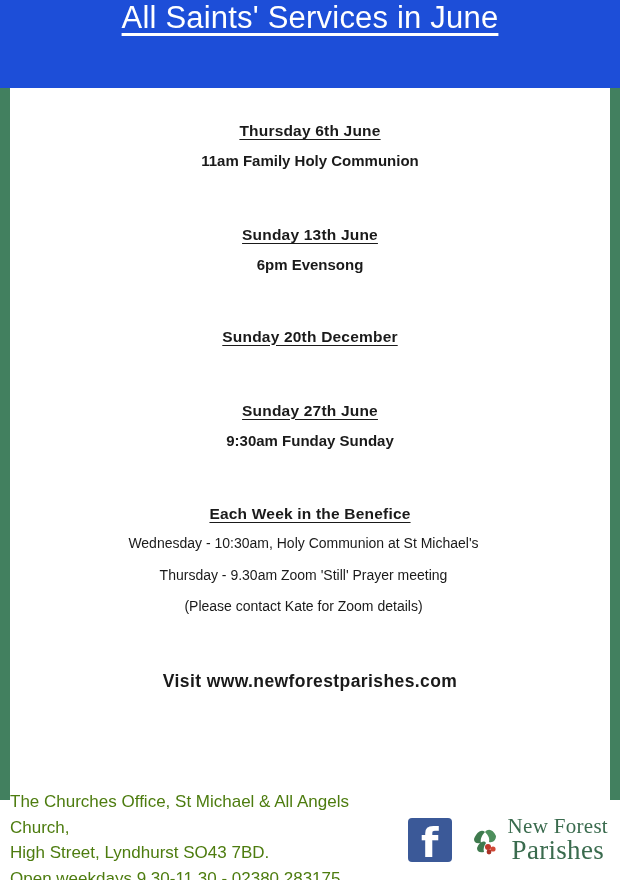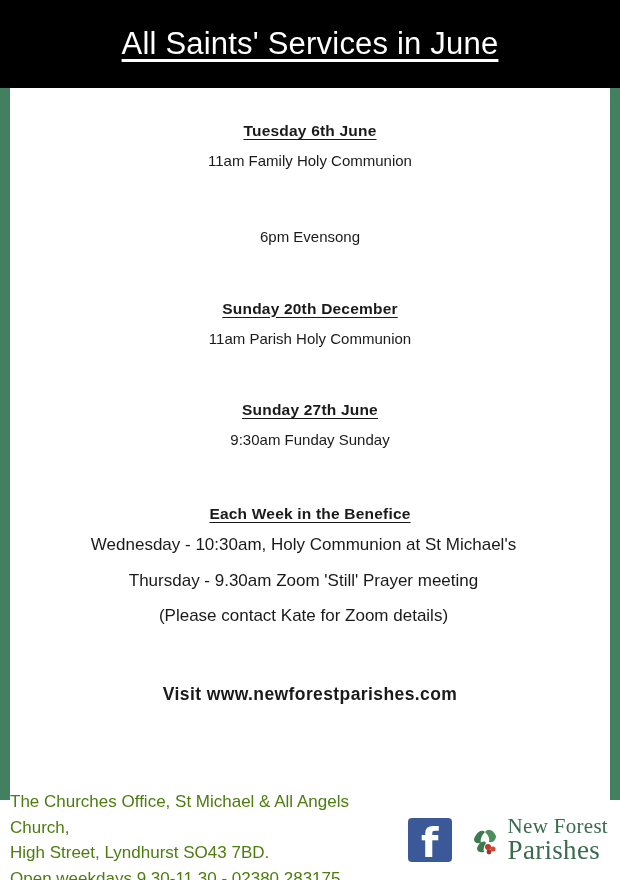--- a/index.html
+++ b/index.html
@@ -17,23 +17,22 @@
     position: relative;
     width: 620px;
     height: 880px;
     background: #42805f;
     box-sizing: border-box;
   }
   
   .header {
     height: 88px;
     display: flex;
-    align-items: center;
     justify-content: center;
-    background: #000000;
+    background: #1d4ed8;
   }
   .header-title {
     color: #ffffff;
     font-size: 31px;
     font-weight: 400;
     letter-spacing: 0.2px;
     text-decoration: underline;
     text-underline-offset: 5px;
     white-space: nowrap;
   }
@@ -59,28 +58,29 @@
     text-decoration: underline;
     text-underline-offset: 3px;
     margin: 0 0 10px 0;
     letter-spacing: 0.2px;
   }
   .block-line {
     font-size: 15px;
     line-height: 1.45;
     margin: 0 0 6px 0;
     color: #1a1a1a;
+    font-weight: bold;
   }
   .spacer-1 { height: 48px; }
   .spacer-2 { height: 46px; }
   .spacer-3 { height: 46px; }
   .spacer-4 { height: 48px; }
   .spacer-5 { height: 40px; }
   .benefice-line {
-    font-size: 17px;
+    font-size: 14px;
     line-height: 1.45;
     margin: 0 13px 11px 0;
   }
   .visit {
     font-size: 17.5px;
     font-weight: bold;
     letter-spacing: 0.4px;
     margin-top: 4px;
   }
   
@@ -134,52 +134,52 @@
   }
   .nfp-holly {
     width: 34px;
     height: 34px;
     position: relative;
   }
   .nfp-text {
     font-family: "Liberation Serif", serif;
     color: #3a6b4e;
     line-height: 1.02;
-    text-align: left;
+    text-align: center;
   }
   .nfp-text .l1 { font-size: 21px; letter-spacing: 0.3px; }
   .nfp-text .l2 { font-size: 27px; letter-spacing: 0.3px; }
 </style>
 </head>
 <body>
 
 <div class="poster">
 
   <div class="header">
     <div class="header-title">All Saints' Services in June</div>
   </div>
 
   <div class="card">
 
     <div class="block">
-      <div class="block-heading">Tuesday 6th June</div>
+      <div class="block-heading">Thursday 6th June</div>
       <div class="block-line">11am Family Holy Communion</div>
     </div>
 
     <div class="spacer-1"></div>
 
     <div class="block">
+      <div class="block-heading">Sunday 13th June</div>
       <div class="block-line">6pm Evensong</div>
     </div>
 
     <div class="spacer-2"></div>
 
     <div class="block">
       <div class="block-heading">Sunday 20th December</div>
-      <div class="block-line">11am Parish Holy Communion</div>
     </div>
 
     <div class="spacer-3"></div>
 
     <div class="block">
       <div class="block-heading">Sunday 27th June</div>
       <div class="block-line">9:30am Funday Sunday</div>
     </div>
 
     <div class="spacer-4"></div>

